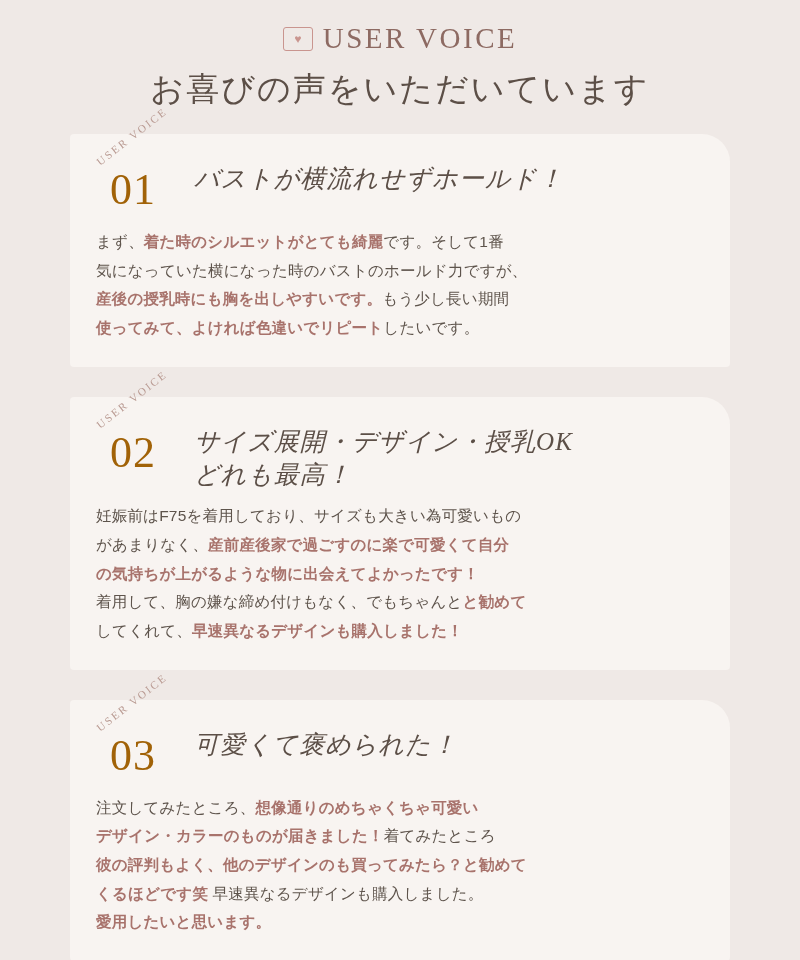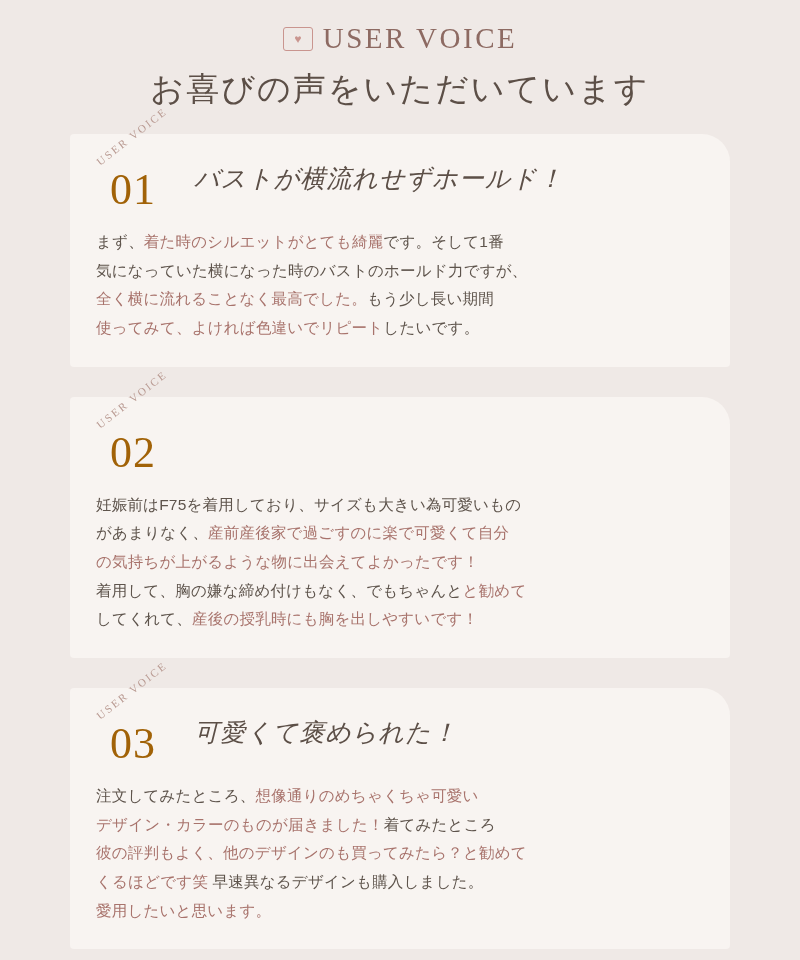--- a/index.html
+++ b/index.html
@@ -130,21 +130,21 @@
     line-height: 1.85;
     letter-spacing: 0.2px;
     color: #5e544c;
   }
   .body .line {
     display: block;
     white-space: nowrap;
   }
   .hl {
     color: #a8736c;
-    font-weight: normal;
+    font-weight: bold;
   }
 </style>
 </head>
 <body>
 
 <div class="page">
 
   <div class="header">
     <div class="eyebrow">
       <span class="heart-badge">
@@ -163,38 +163,42 @@
           <div class="badge-label">USER VOICE</div>
           <div class="badge-num">01</div>
         </div>
         <div class="card-title">
           <span class="line">バストが横流れせずホールド！</span>
         </div>
       </div>
       <div class="body">
         <span class="line"><span>まず、</span><span class="hl">着た時のシルエットがとても綺麗</span><span>です。そして1番</span></span>
         <span class="line"><span>気になっていた横になった時のバストのホールド力ですが、</span></span>
-        <span class="line"><span class="hl">全く横に流れることなく最高でした。</span><span>もう少し長い期間</span></span>
+        <span class="line"><span class="hl">産後の授乳時にも胸を出しやすいです。</span><span>もう少し長い期間</span></span>
         <span class="line"><span class="hl">使ってみて、よければ色違いでリピート</span><span>したいです。</span></span>
       </div>
     </div>
 
     <div class="card">
       <div class="card-head">
         <div class="badge">
           <div class="badge-label">USER VOICE</div>
           <div class="badge-num">02</div>
         </div>
+        <div class="card-title">
+          <span class="line">サイズ展開・デザイン・授乳OK</span>
+          <span class="line">どれも最高！</span>
+        </div>
       </div>
       <div class="body">
         <span class="line"><span>妊娠前はF75を着用しており、サイズも大きい為可愛いもの</span></span>
         <span class="line"><span>があまりなく、</span><span class="hl">産前産後家で過ごすのに楽で可愛くて自分</span></span>
         <span class="line"><span class="hl">の気持ちが上がるような物に出会えてよかったです！</span></span>
         <span class="line"><span>着用して、胸の嫌な締め付けもなく、でもちゃんと</span><span class="hl">と勧めて</span></span>
-        <span class="line"><span>してくれて、</span><span class="hl">産後の授乳時にも胸を出しやすいです！</span></span>
+        <span class="line"><span>してくれて、</span><span class="hl">早速異なるデザインも購入しました！</span></span>
       </div>
     </div>
 
     <div class="card">
       <div class="card-head">
         <div class="badge">
           <div class="badge-label">USER VOICE</div>
           <div class="badge-num">03</div>
         </div>
         <div class="card-title">

